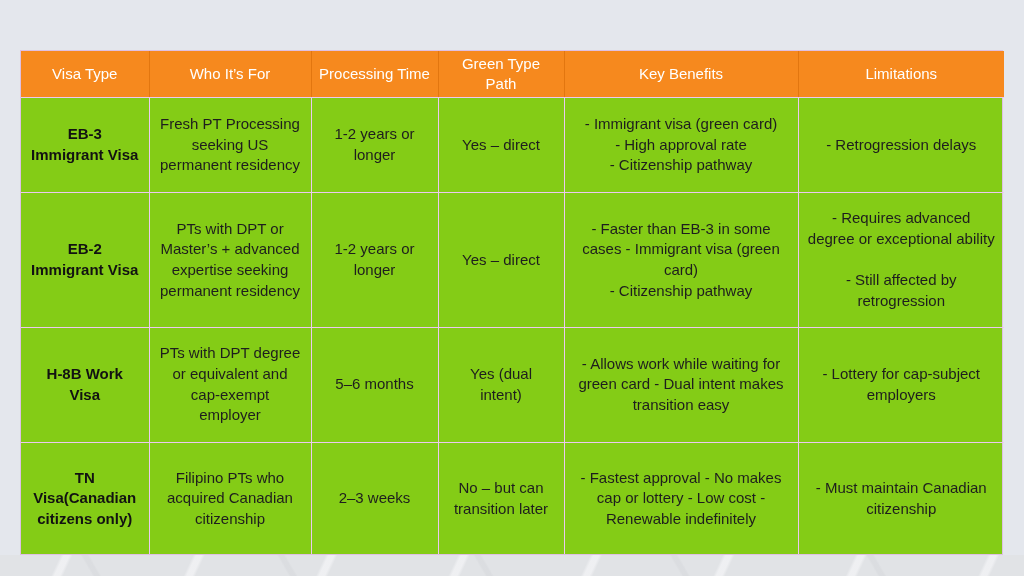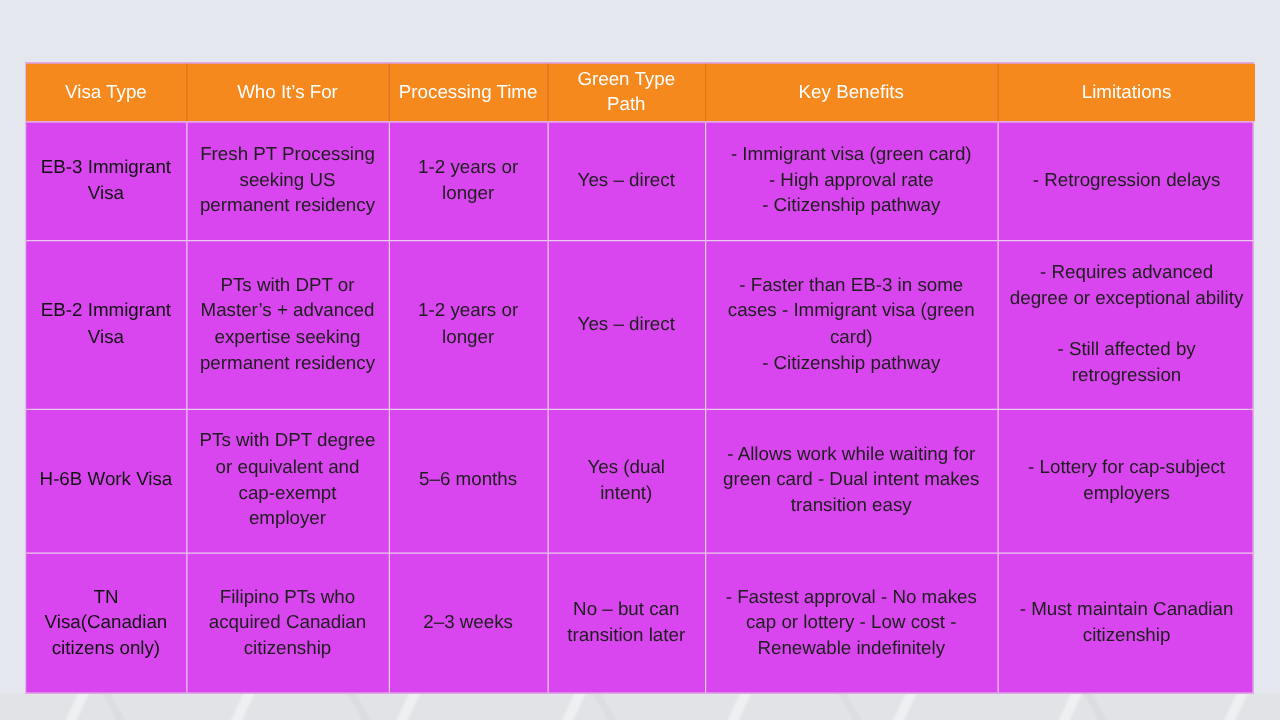--- a/index.html
+++ b/index.html
@@ -20,21 +20,21 @@
         rgba(250,250,252,0.55) 58px, rgba(250,250,252,0.55) 63px,
         rgba(255,255,255,0) 66px, rgba(255,255,255,0) 120px),
       repeating-linear-gradient(60deg,
         rgba(210,212,216,0) 0px, rgba(210,212,216,0) 80px,
         rgba(208,210,214,0.35) 82px, rgba(208,210,214,0.35) 86px,
         rgba(210,212,216,0) 88px, rgba(210,212,216,0) 170px);
   }
   .table-wrap {
     position: absolute; left: 20px; top: 50px;
     width: 983px; height: 505px;
-    background: #d946ef;
+    background: #84cc16;
     border: 1px solid #dfc0e3;
     box-sizing: border-box;
   }
   table {
     width: 100%; height: 100%;
     border-collapse: collapse;
     table-layout: fixed;
   }
   thead tr { height: 46px; }
   tr.r-eb3 { height: 93px; }
@@ -58,21 +58,21 @@
     border: 1px solid #ecc9ef;
     font-size: 15px;
     color: #1e1e1e;
     text-align: center;
     vertical-align: middle;
     padding: 6px 9px;
     line-height: 1.38;
     white-space: pre-line;
     overflow: hidden;
   }
-  td.visa { font-weight: normal; color: #121212; }
+  td.visa { font-weight: bold; color: #121212; }
   tbody tr td:first-child { border-left: none; }
   tbody tr td:last-child { border-right: none; }
   tbody tr:last-child td { border-bottom: none; }
 </style>
 </head>
 <body>
 
 <div class="bottom-strip"></div>
 
 <div class="table-wrap">
@@ -111,21 +111,21 @@
         <td>PTs with DPT or Master’s + advanced expertise seeking permanent residency</td>
         <td>1-2 years or longer</td>
         <td>Yes – direct</td>
         <td>- Faster than EB-3 in some cases - Immigrant visa (green card)
 - Citizenship pathway</td>
         <td>- Requires advanced degree or exceptional ability
 
 - Still affected by retrogression</td>
       </tr>
       <tr class="r-h1b">
-        <td class="visa">H-6B Work Visa</td>
+        <td class="visa">H-8B Work Visa</td>
         <td>PTs with DPT degree or equivalent and cap-exempt employer</td>
         <td>5–6 months</td>
         <td>Yes (dual intent)</td>
         <td>- Allows work while waiting for green card - Dual intent makes transition easy</td>
         <td>- Lottery for cap-subject employers</td>
       </tr>
       <tr class="r-tn">
         <td class="visa">TN Visa(Canadian citizens only)</td>
         <td>Filipino PTs who acquired Canadian citizenship</td>
         <td>2–3 weeks</td>

